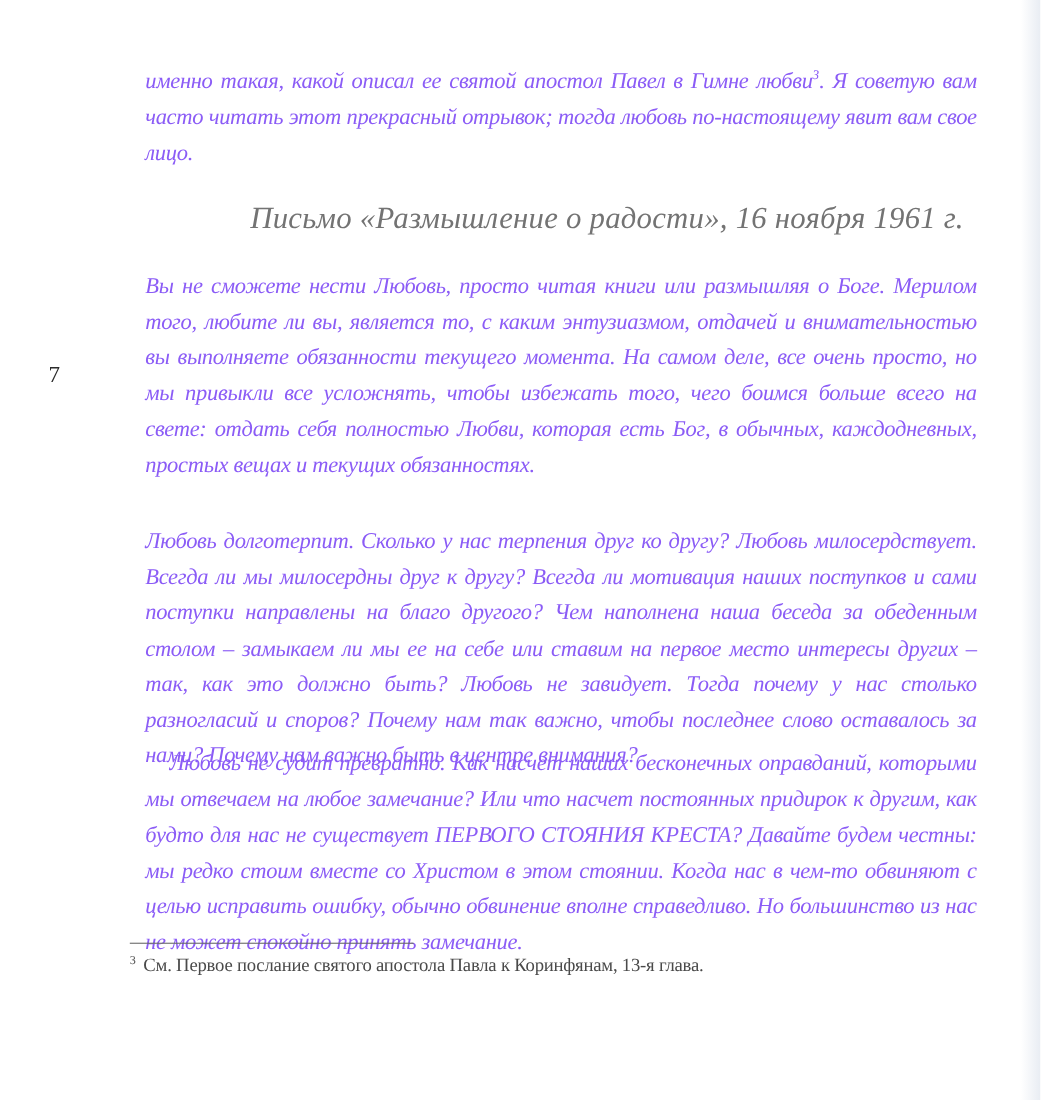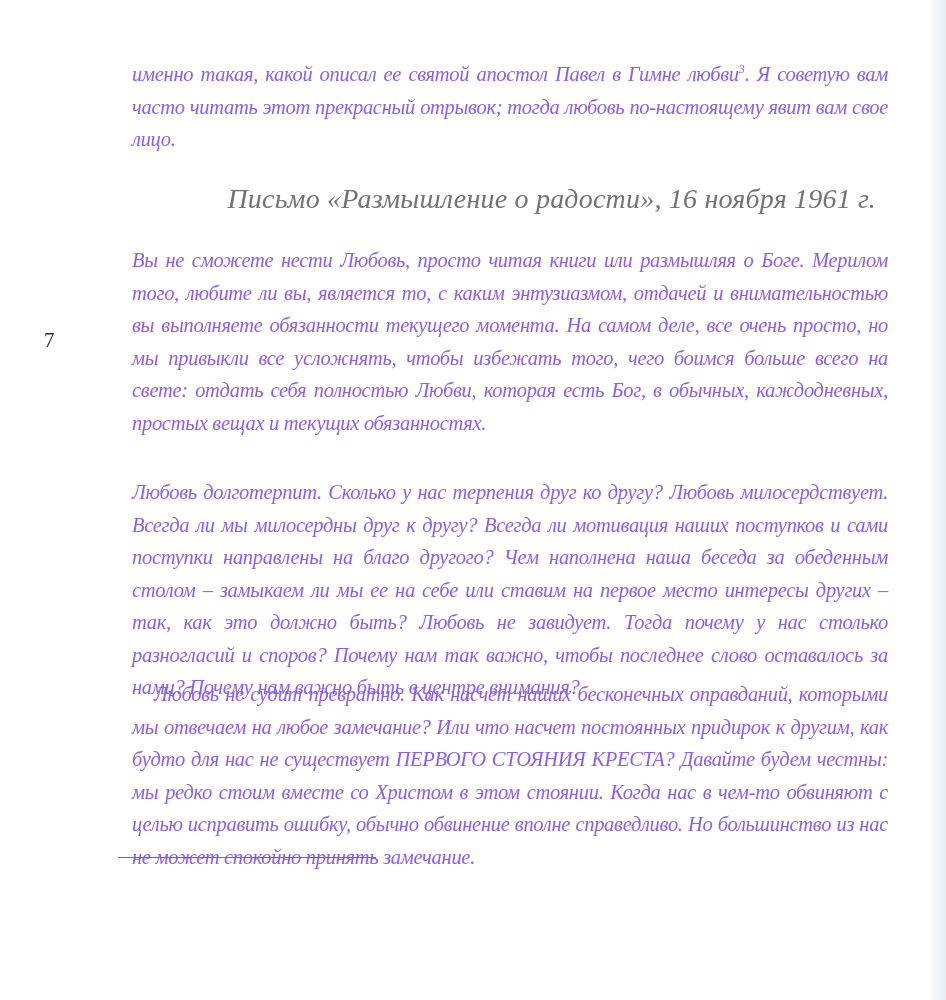--- a/index.html
+++ b/index.html
@@ -109,14 +109,15 @@
 
   <p class="body p2">Вы не сможете нести Любовь, просто читая книги или размышляя о Боге. Мерилом того, любите ли вы, является то, с каким энтузиазмом, отдачей и внимательностью вы выполняете обязанности текущего момента. На самом деле, все очень просто, но мы привыкли все усложнять, чтобы избежать того, чего боимся больше всего на свете: отдать себя полностью Любви, которая есть Бог, в обычных, каждодневных, простых вещах и текущих обязанностях.</p>
 
 
   <p class="body p3">Любовь долготерпит. Сколько у нас терпения друг ко другу? Любовь милосердствует. Всегда ли мы милосердны друг к другу? Всегда ли мотивация наших поступков и сами поступки направлены на благо другого? Чем наполнена наша беседа за обеденным столом – замыкаем ли мы ее на себе или ставим на первое место интересы других – так, как это должно быть? Любовь не завидует. Тогда почему у нас столько разногласий и споров? Почему нам так важно, чтобы последнее слово оставалось за нами? Почему нам важно быть в центре внимания?</p>
 
   <p class="body p4">Любовь не судит превратно. Как насчет наших бесконечных оправданий, которыми мы отвечаем на любое замечание? Или что насчет постоянных придирок к другим, как будто для нас не существует ПЕРВОГО СТОЯНИЯ КРЕСТА? Давайте будем честны: мы редко стоим вместе со Христом в этом стоянии. Когда нас в чем-то обвиняют с целью исправить ошибку, обычно обвинение вполне справедливо. Но большинство из нас не может спокойно принять замечание.</p>
 
   <div class="footnote-rule"></div>
 
+  <p class="footnote"><sup>3</sup><span>См. Первое послание святого апостола Павла к Коринфянам, 13-я глава.</span></p>
 
 </div>
 
 </body></html>

